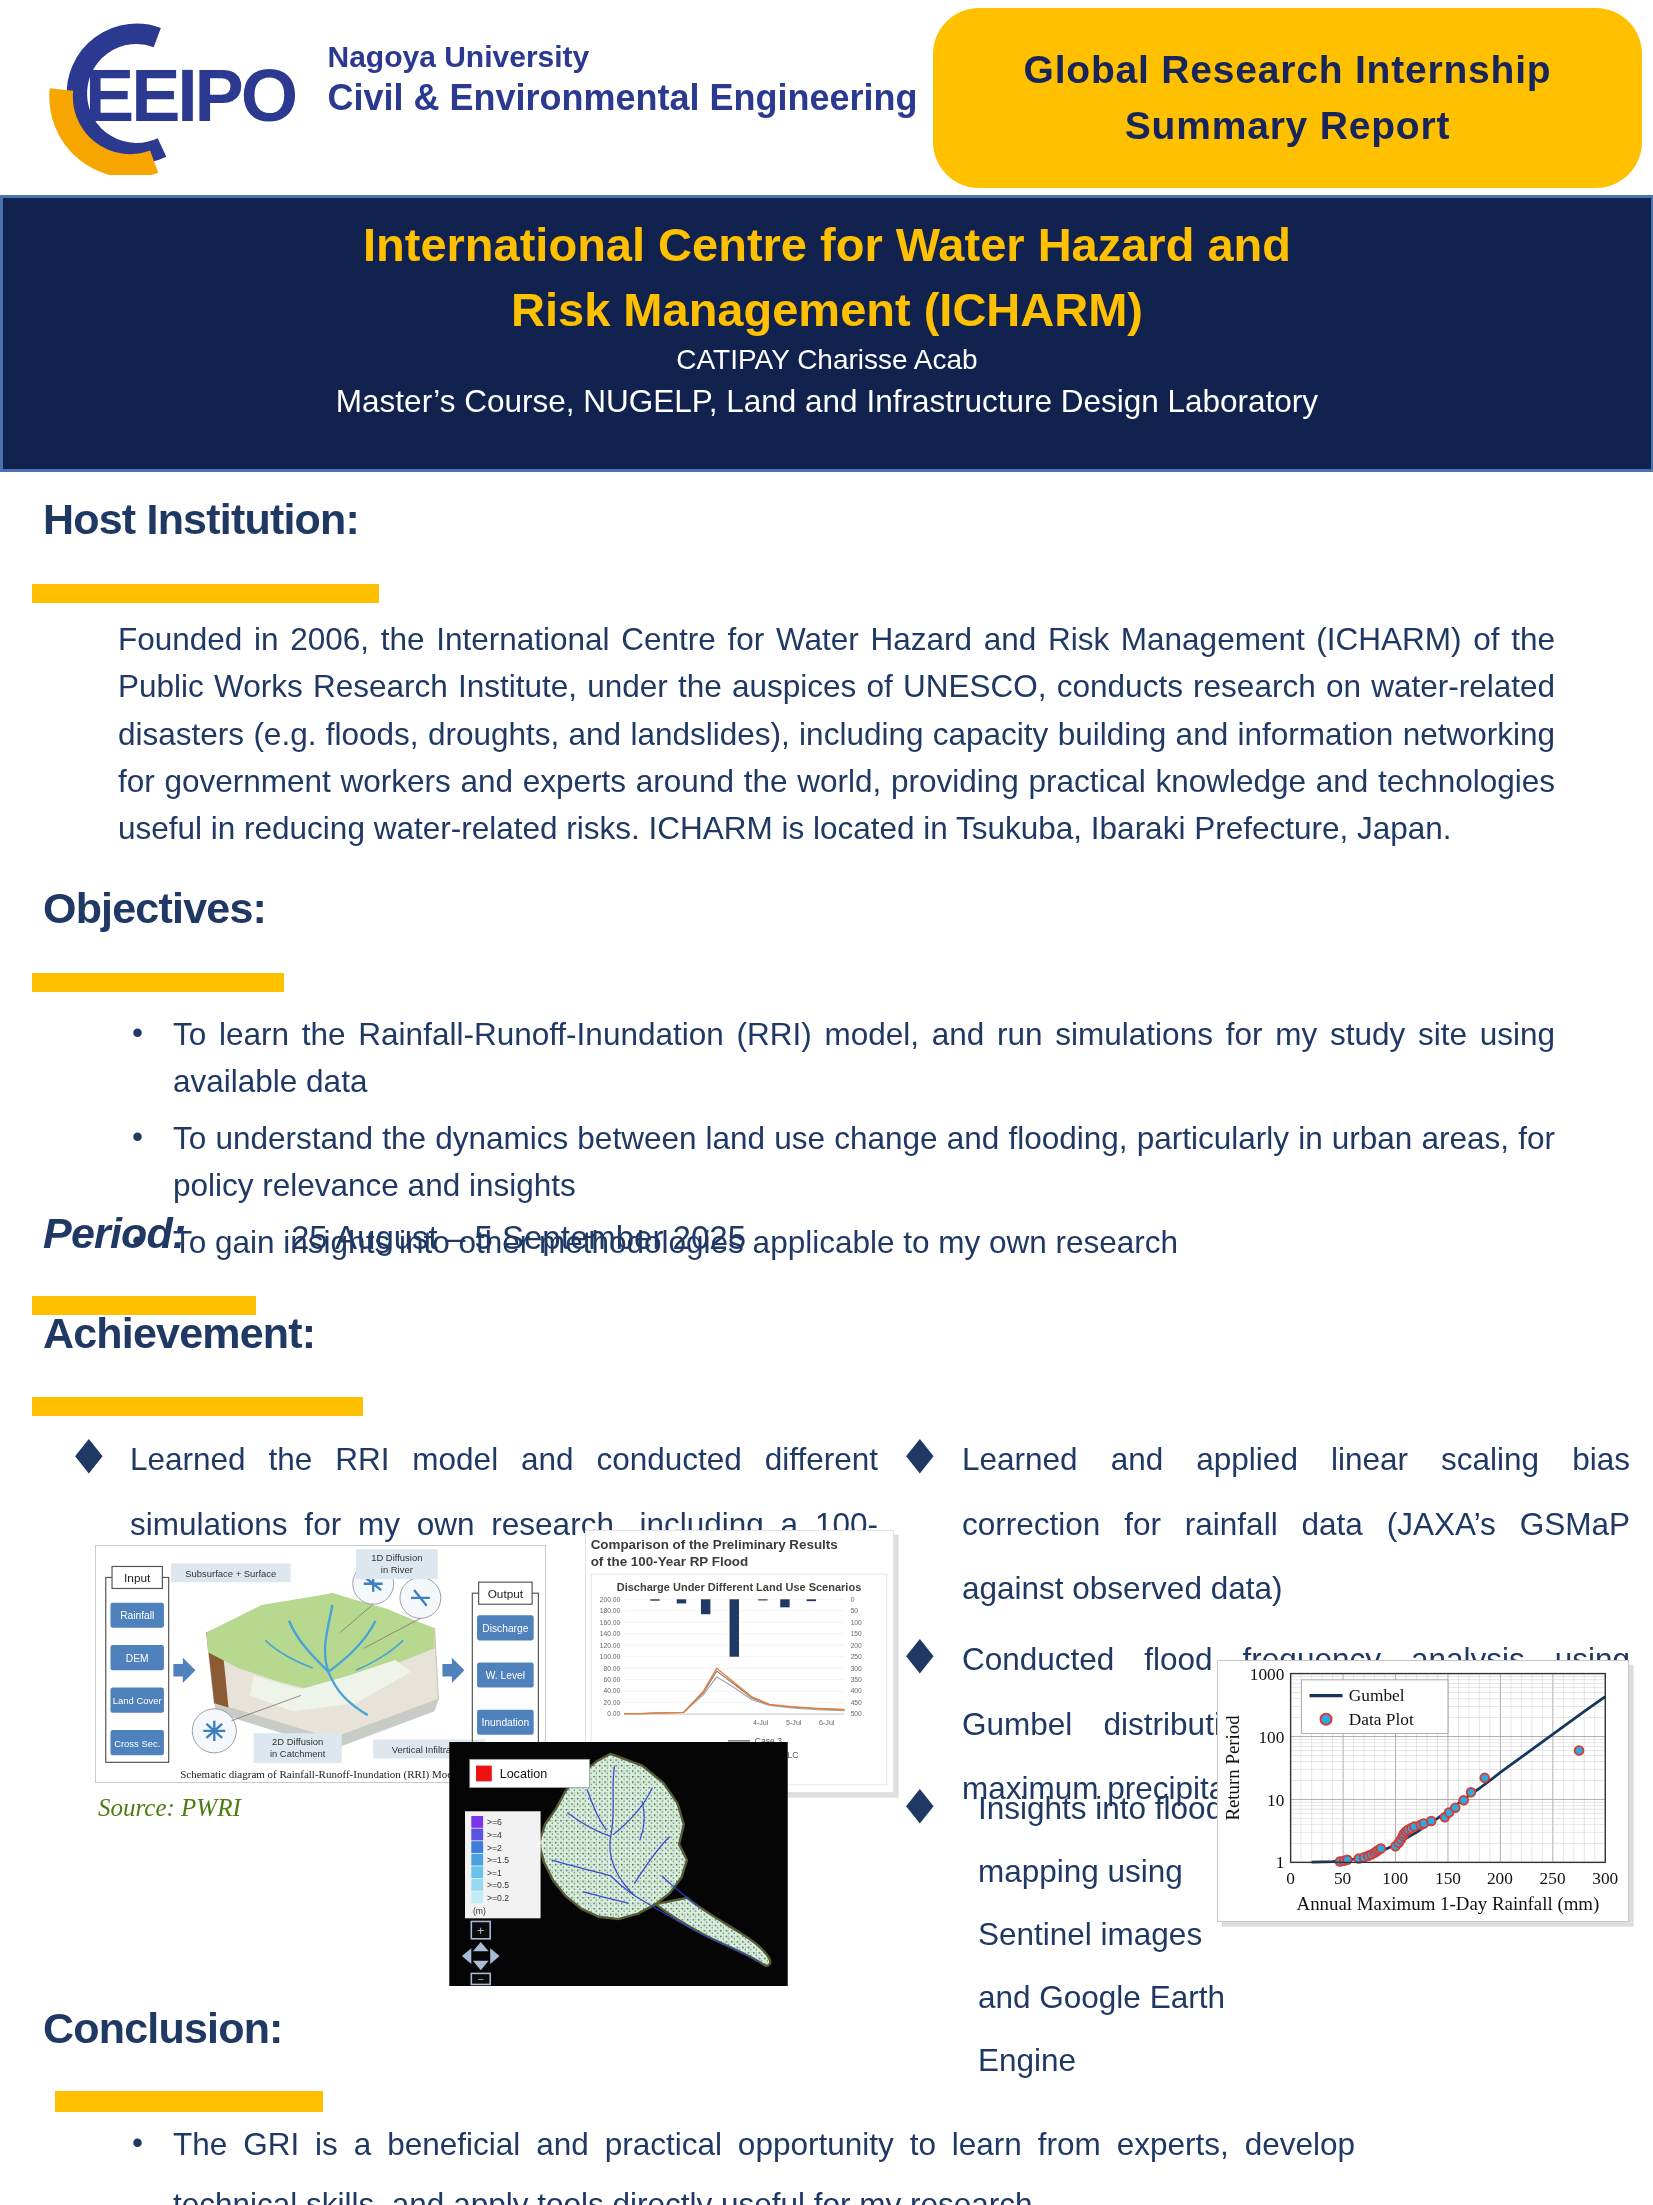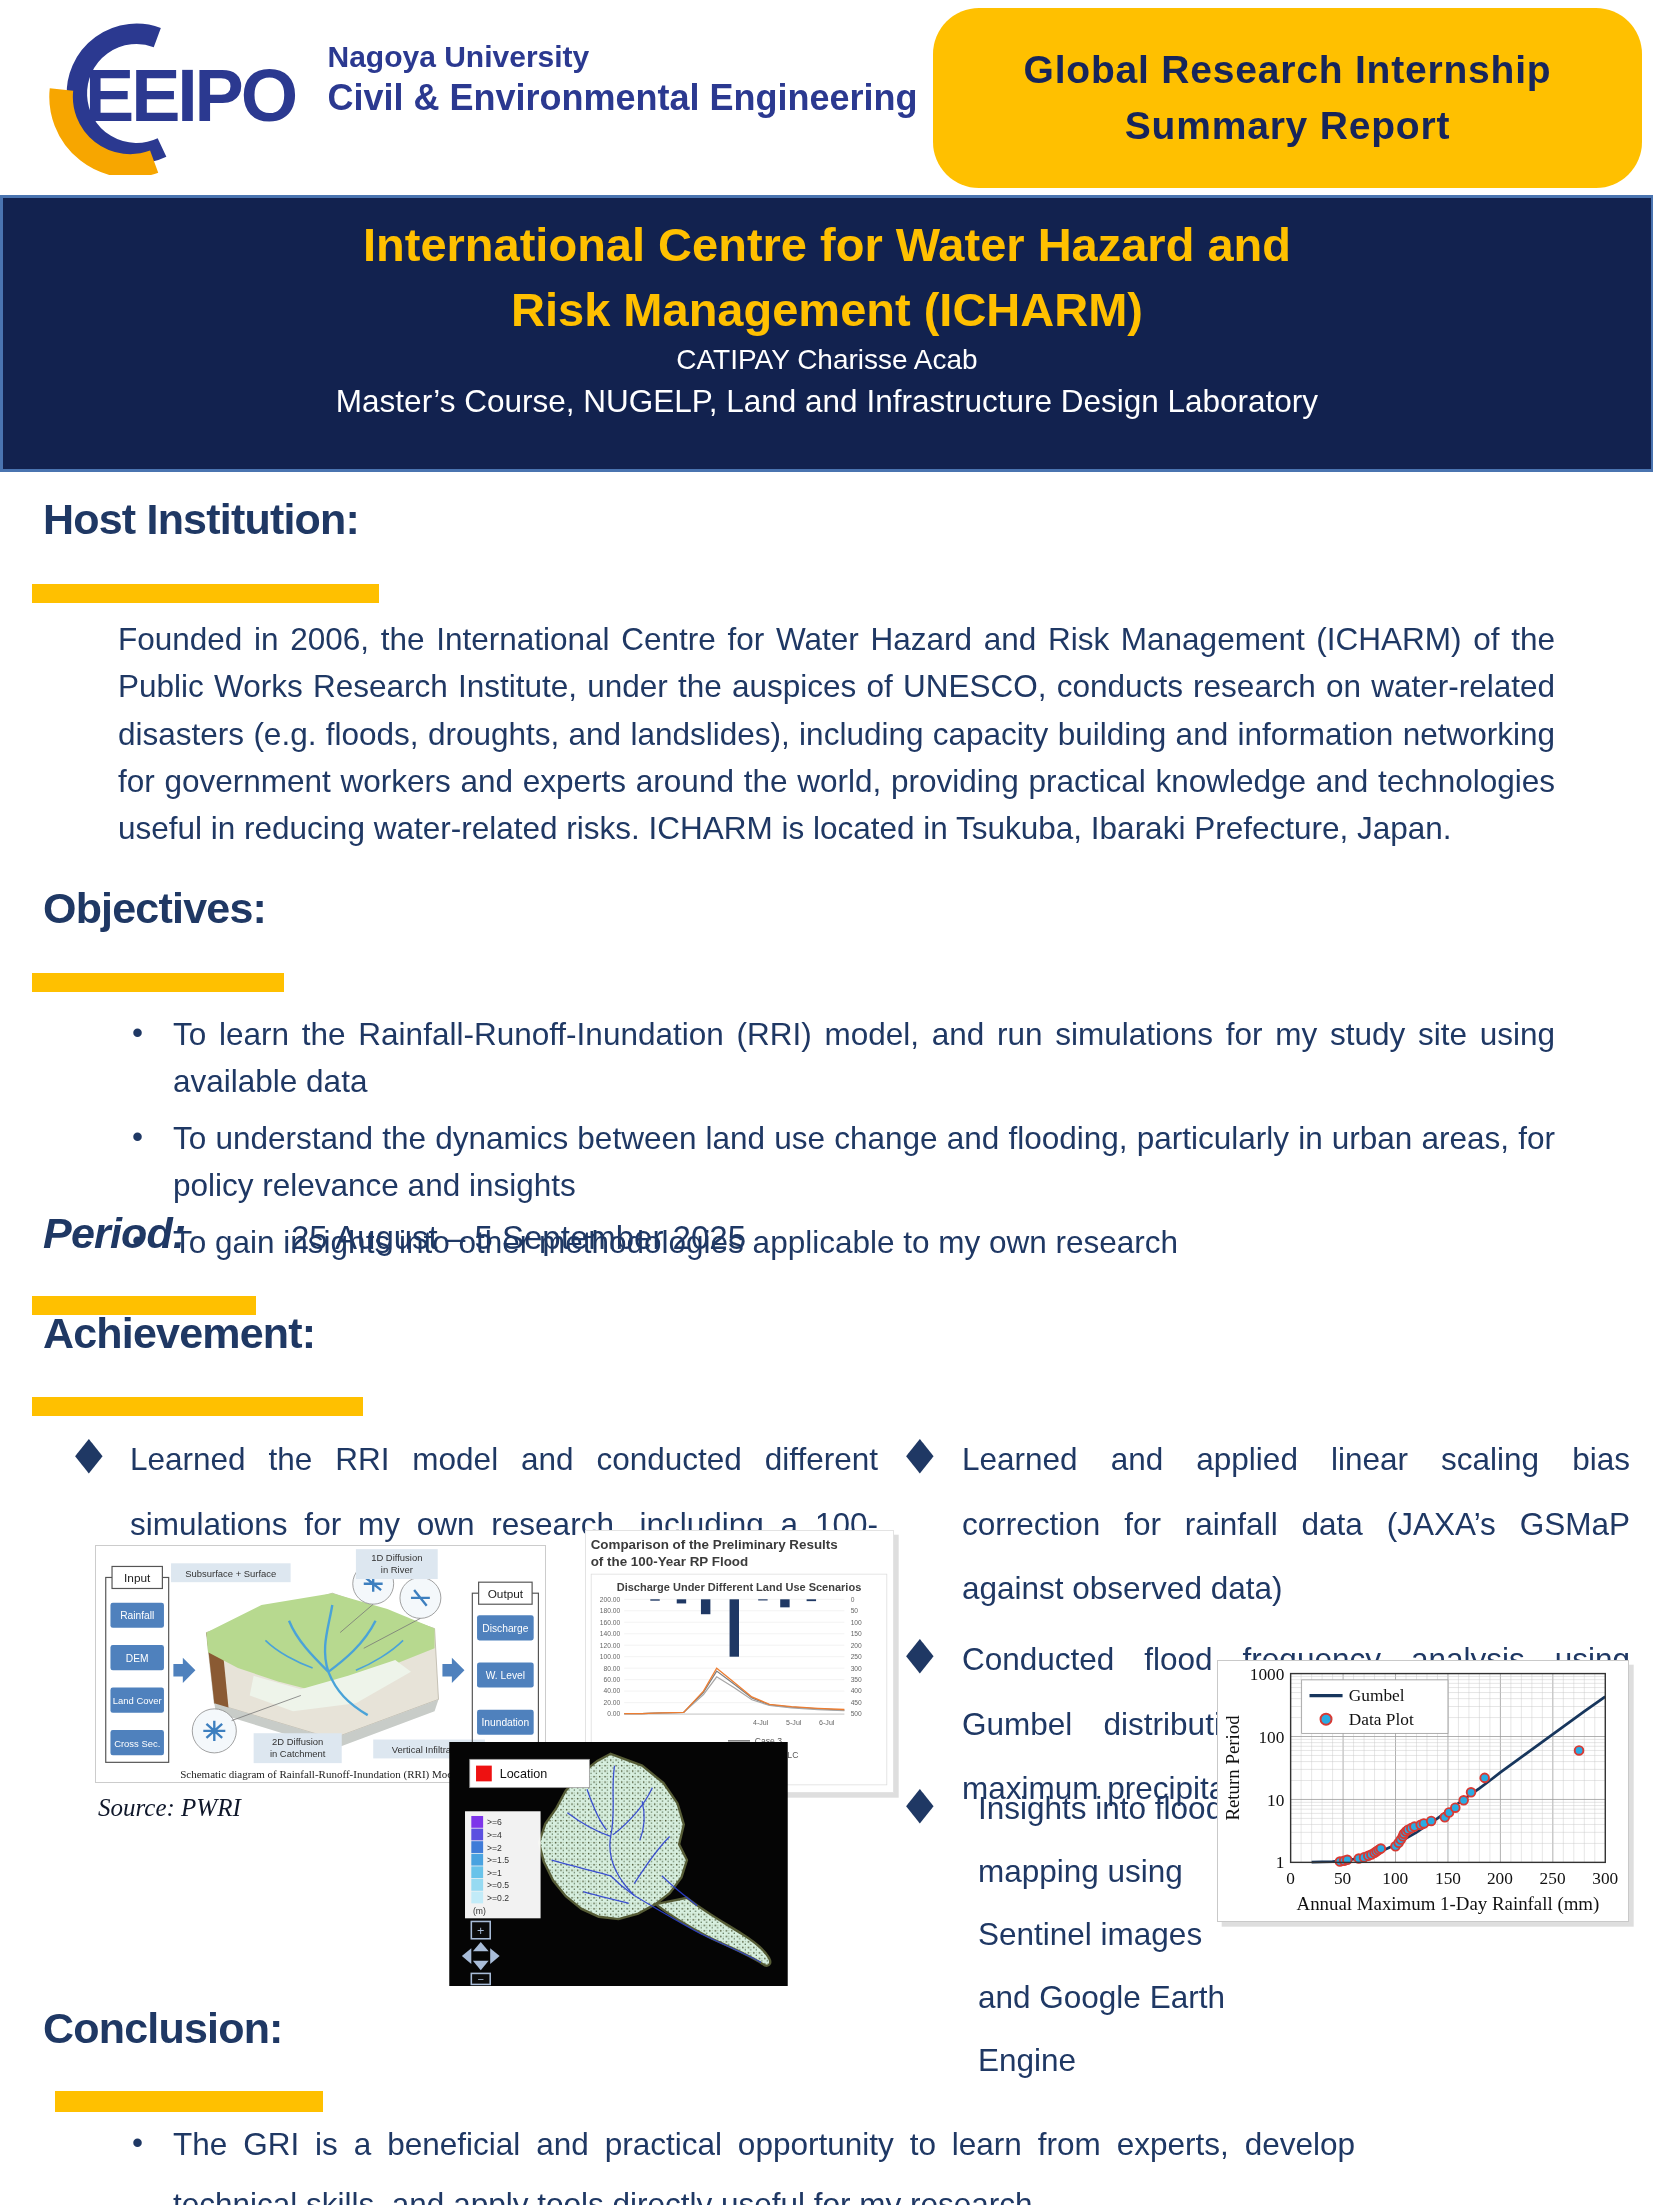--- a/index.html
+++ b/index.html
@@ -35,21 +35,21 @@
   ul.dotlist .blt{position:absolute;left:14px;top:-1.6px;font-size:31.5px;color:#1F3864;}
 
   .dmd{position:absolute;font-size:36px;color:#1F3864;transform:scaleY(1.25);}
   .ach-text{position:absolute;font-size:31.5px;line-height:2.05;text-align:justify;color:#1F3864;}
   .ach-text-left{position:absolute;font-size:31.5px;line-height:2.0;text-align:left;color:#1F3864;margin-left:16px;}
 
   
   .fig-rri{position:absolute;left:95px;top:1545px;width:449px;height:236px;background:#ffffff;
            border:0.8px solid #cccccc;z-index:1;}
   .src-note{position:absolute;left:98px;top:1794px;font-family:"Liberation Serif", serif;
-            font-style:italic;font-size:25px;color:#0f172a;z-index:1;}
+            font-style:italic;font-size:25px;color:#4d7c0f;z-index:1;}
   .fig-comp{position:absolute;left:585px;top:1530px;width:307px;height:261px;background:#ffffff;
             border:0.8px solid #e3e3e3;box-shadow:4.7px 4.7px 0 #dedede;z-index:2;}
   .comp-title{margin:6.3px 4.7px 0 4.7px;text-align:left;font-size:13.4px;font-weight:bold;color:#3b3b3b;line-height:1.25;}
   .fig-map{position:absolute;left:449px;top:1742px;width:339px;height:244px;z-index:3;}
   .fig-gumbel{position:absolute;left:1217px;top:1660px;width:410px;height:260px;background:#ffffff;
               border:0.8px solid #c9c9c9;box-shadow:4.7px 4.7px 0 #dedede;z-index:2;}
   svg text{user-select:none;}
   .serif{font-family:"Liberation Serif", serif;}
 </style>
 </head>

